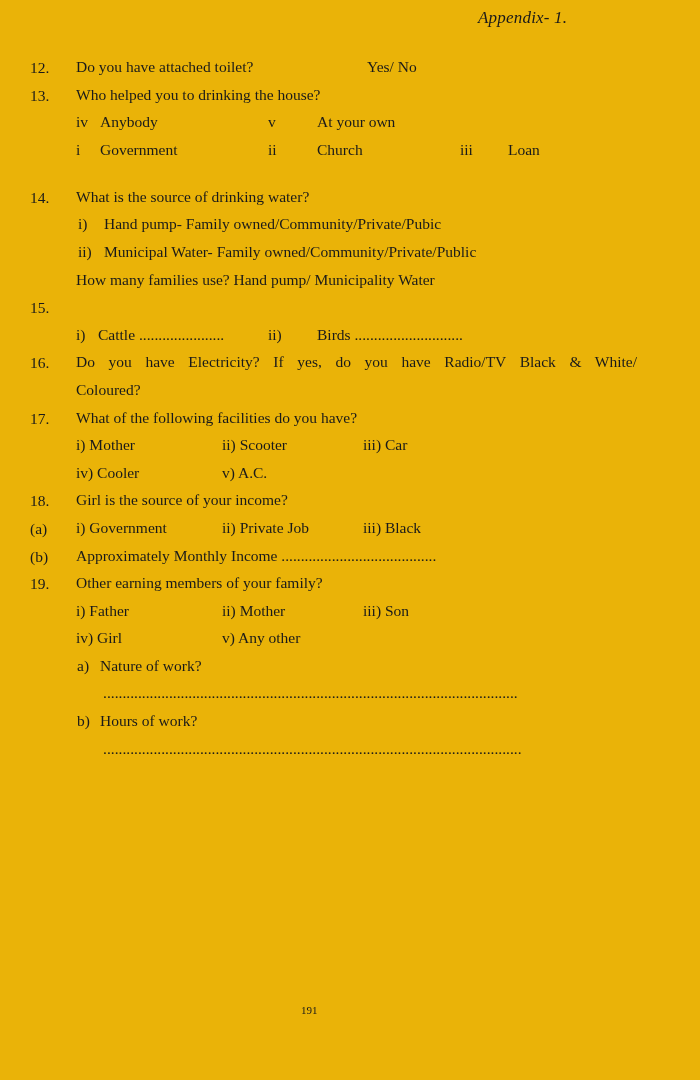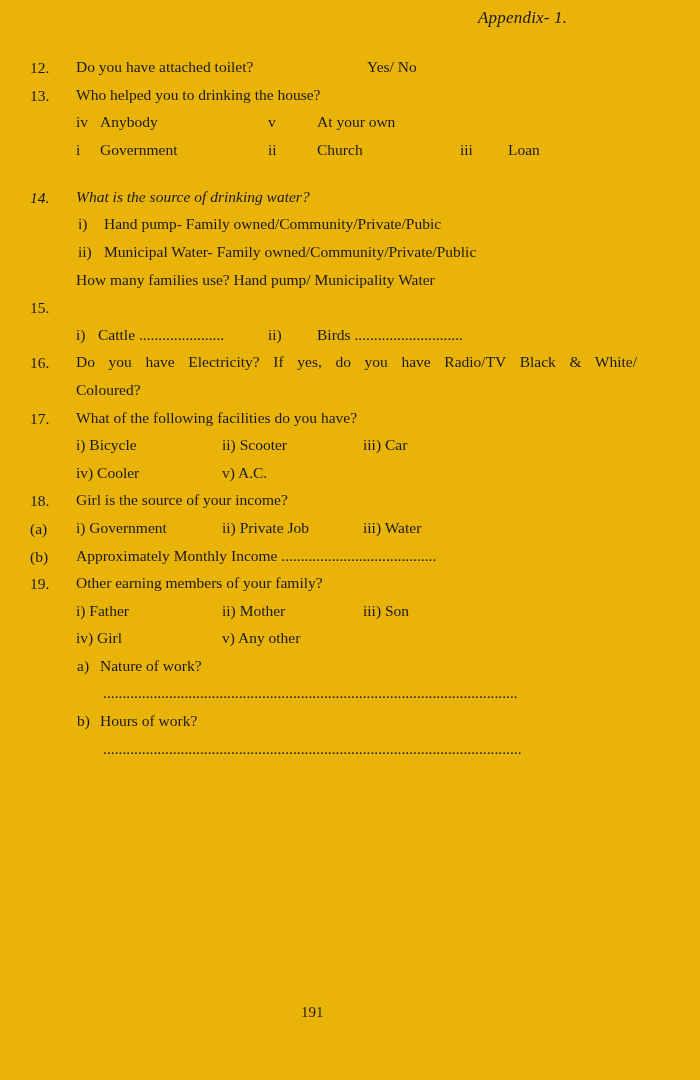--- a/index.html
+++ b/index.html
@@ -5,42 +5,42 @@
   html,body{margin:0;padding:0;background:#ffffff;}
   .page{
     position:relative;width:700px;height:1080px;background:#fefefe;
     font-family:"Liberation Serif","DejaVu Serif",serif;
     font-size:15.5px;color:#1a1a1a;overflow:hidden;
   }
   .header{
     position:absolute;top:8px;left:478px;
     font-style:italic;font-size:17px;letter-spacing:.2px;
   }
-  .pagenum{position:absolute;top:1004px;left:301px;font-size:15px;}
+  .pagenum{position:absolute;top:1004px;left:301px;font-size:11px;}
   .doc{position:absolute;top:57px;left:0;width:700px;}
   .line{position:relative;line-height:20px;min-height:20px;margin-bottom:7.6px;}
   .line .label{position:absolute;left:30px;top:1px;}
   .content{margin-left:76px;width:561px;position:relative;}
   .q .right{position:absolute;left:291px;top:0;white-space:nowrap;}
   .just .t{display:block;text-align:justify;text-align-last:justify;}
   .opt .content{display:grid;grid-template-columns:146px 141px auto;}
   .optw .content,.optw2 .content{display:grid;grid-template-columns:192px 192px auto;}
   .cell{white-space:nowrap;}
   .cell .n{display:inline-block;}
   .optw .cell:nth-child(1) .n{width:24px;}
   .optw .cell:nth-child(2) .n{width:49px;}
   .optw .cell:nth-child(3) .n{width:48px;}
   .optw2 .cell:nth-child(1) .n{width:22px;}
   .optw2 .cell:nth-child(2) .n{width:49px;}
   .sub .content{padding-left:2px;}
   .sub .n{display:inline-block;width:26px;}
   .sub2 .content{padding-left:1px;}
   .sub2 .n{display:inline-block;width:23px;}
   .dots .content{padding-left:27px;overflow:hidden;white-space:nowrap;}
-  .gap-lg{margin-top:27px;font-style:italic;}
+  .gap-lg{margin-top:27px;}
   .gap-sm{margin-top:6px;}
 </style>
 </head>
 <body>
 
 <div class="page" style="background: #eab308; color: rgb(26, 26, 26);">
   <div class="header">Appendix- 1.</div>
   <div class="doc">
       <div class="line q">
         <span class="label">12.</span>
@@ -93,41 +93,41 @@
       </div>
       <div class="line plain">
         <div class="content"><span class="t">Coloured?</span></div>
       </div>
       <div class="line q">
         <span class="label">17.</span>
         <div class="content"><span class="t">What of the following facilities do you have?</span></div>
       </div>
       <div class="line opt">
         <div class="content">
-          <div class="cell">i) Bicycle</div>
+          <div class="cell">i) Mother</div>
           <div class="cell">ii) Scooter</div>
           <div class="cell">iii) Car</div>
         </div>
       </div>
       <div class="line opt">
         <div class="content">
           <div class="cell">iv)  Cooler</div>
           <div class="cell">v) A.C.</div>
         </div>
       </div>
       <div class="line q">
         <span class="label">18.</span>
         <div class="content"><span class="t">Girl is the source of your income?</span></div>
       </div>
       <div class="line opt">
         <span class="label">(a)</span>
         <div class="content">
           <div class="cell">i)  Government</div>
           <div class="cell">ii)  Private Job</div>
-          <div class="cell">iii)  Water</div>
+          <div class="cell">iii)  Black</div>
         </div>
       </div>
       <div class="line q">
         <span class="label">(b)</span>
         <div class="content"><span class="t">Approximately Monthly Income ........................................</span></div>
       </div>
       <div class="line q">
         <span class="label">19.</span>
         <div class="content"><span class="t">Other earning members of your family?</span></div>
       </div>

